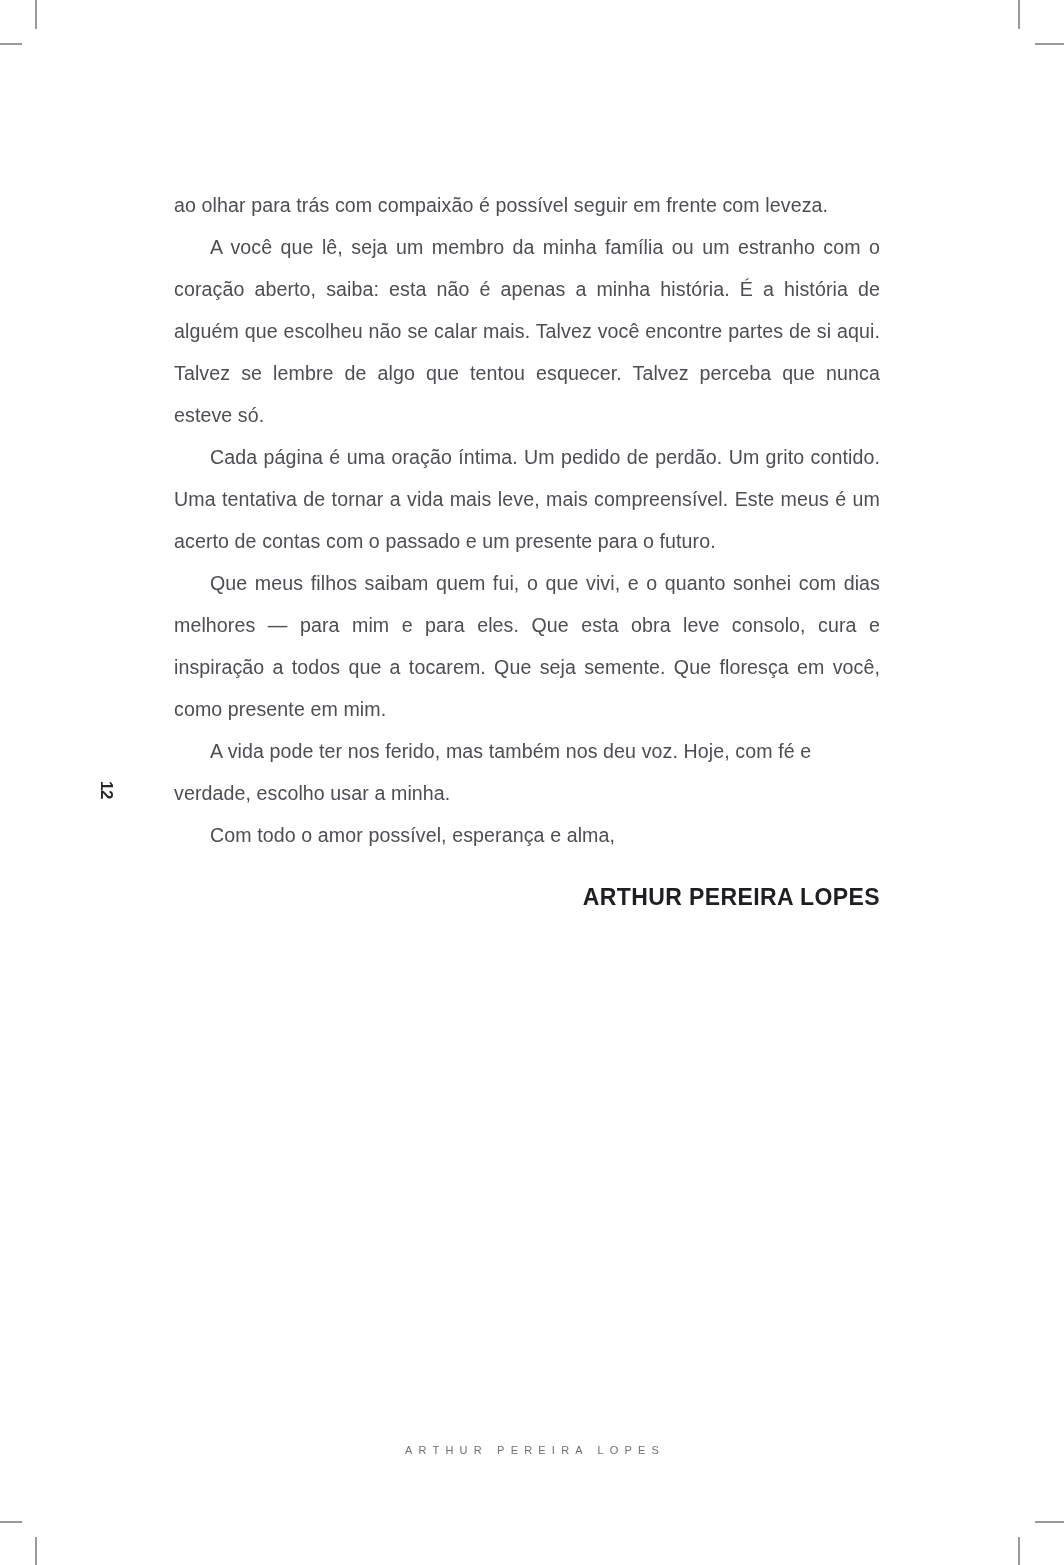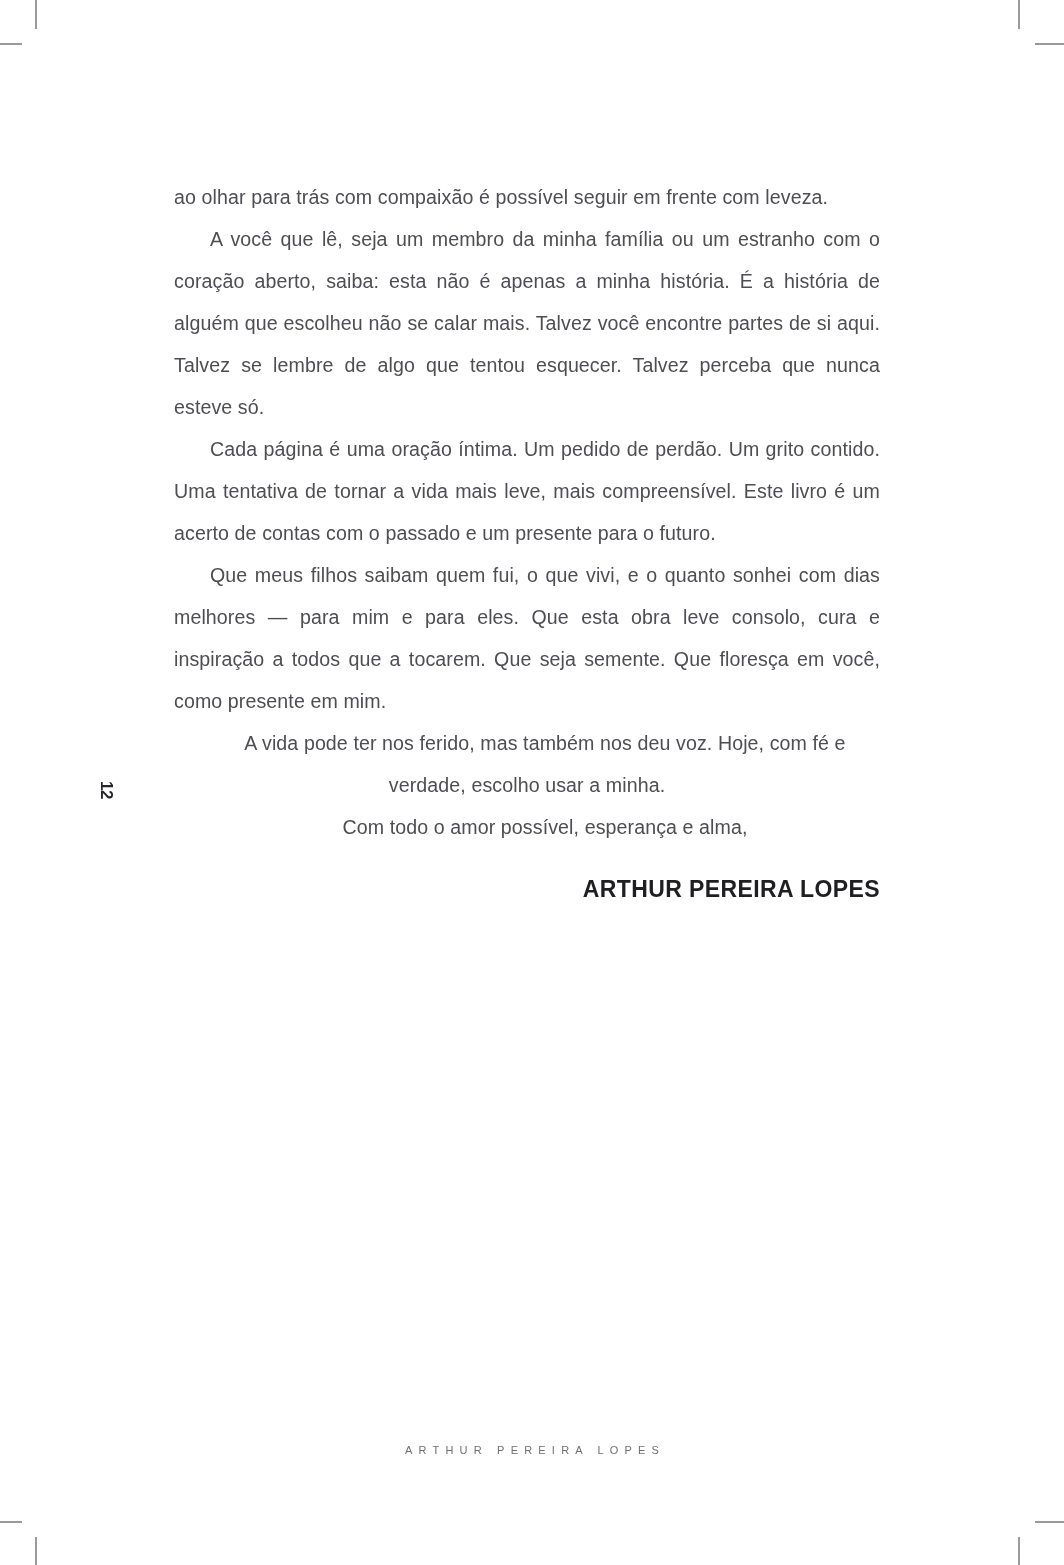--- a/index.html
+++ b/index.html
@@ -47,37 +47,37 @@
     color: #26262a;
     letter-spacing: -0.5px;
     transform: rotate(90deg);
     transform-origin: center center;
   }
 
   
   .textblock {
     position: absolute;
     left: 174px;
-    top: 176px;
+    top: 184px;
     width: 706px;
   }
 
   .para {
     margin: 0;
     font-size: 19.6px;
     line-height: 42px;
     color: #4d4d53;
     text-align: justify;
     text-justify: inter-word;
     font-weight: 400;
     letter-spacing: 0.1px;
     hyphens: manual;
   }
   .para.indent { text-indent: 36px; }
-  .para.last-natural { text-align: center; }
+  .para.last-natural { text-align: left; }
 
   
   .signature {
     margin: 0;
     margin-top: 28px;
     font-size: 23px;
     font-weight: 700;
     color: #1f1f23;
     text-align: right;
     letter-spacing: 0.4px;
@@ -109,21 +109,21 @@
   <div class="crop crop-bl-h"></div>
   <div class="crop crop-bl-v"></div>
   <div class="crop crop-br-h"></div>
   <div class="crop crop-br-v"></div>
 
   <div class="folio">12</div>
 
   <div class="textblock">
     <p class="para">ao olhar para trás com compaixão é possível seguir em frente com leveza.</p>
     <p class="para indent">A você que lê, seja um membro da minha família ou um estranho com o coração aberto, saiba: esta não é apenas a minha história. É a história de alguém que escolheu não se calar mais. Talvez você encontre partes de si aqui. Talvez se lembre de algo que tentou esquecer. Talvez perceba que nunca esteve só.</p>
-    <p class="para indent">Cada página é uma oração íntima. Um pedido de perdão. Um grito contido. Uma tentativa de tornar a vida mais leve, mais compreensível. Este livro é um acerto de contas com o passado e um presente para o futuro.</p>
+    <p class="para indent">Cada página é uma oração íntima. Um pedido de perdão. Um grito contido. Uma tentativa de tornar a vida mais leve, mais compreensível. Este meus é um acerto de contas com o passado e um presente para o futuro.</p>
     <p class="para indent">Que meus filhos saibam quem fui, o que vivi, e o quanto sonhei com dias melhores — para mim e para eles. Que esta obra leve consolo, cura e inspiração a todos que a tocarem. Que seja semente. Que floresça em você, como presente em mim.</p>
     <p class="para indent last-natural">A vida pode ter nos ferido, mas também nos deu voz. Hoje, com fé e verdade, escolho usar a minha.</p>
     <p class="para indent last-natural">Com todo o amor possível, esperança e alma,</p>
     <p class="signature">ARTHUR PEREIRA LOPES</p>
   </div>
 
   <div class="footer">ARTHUR PEREIRA LOPES</div>
 
 </div>
 

